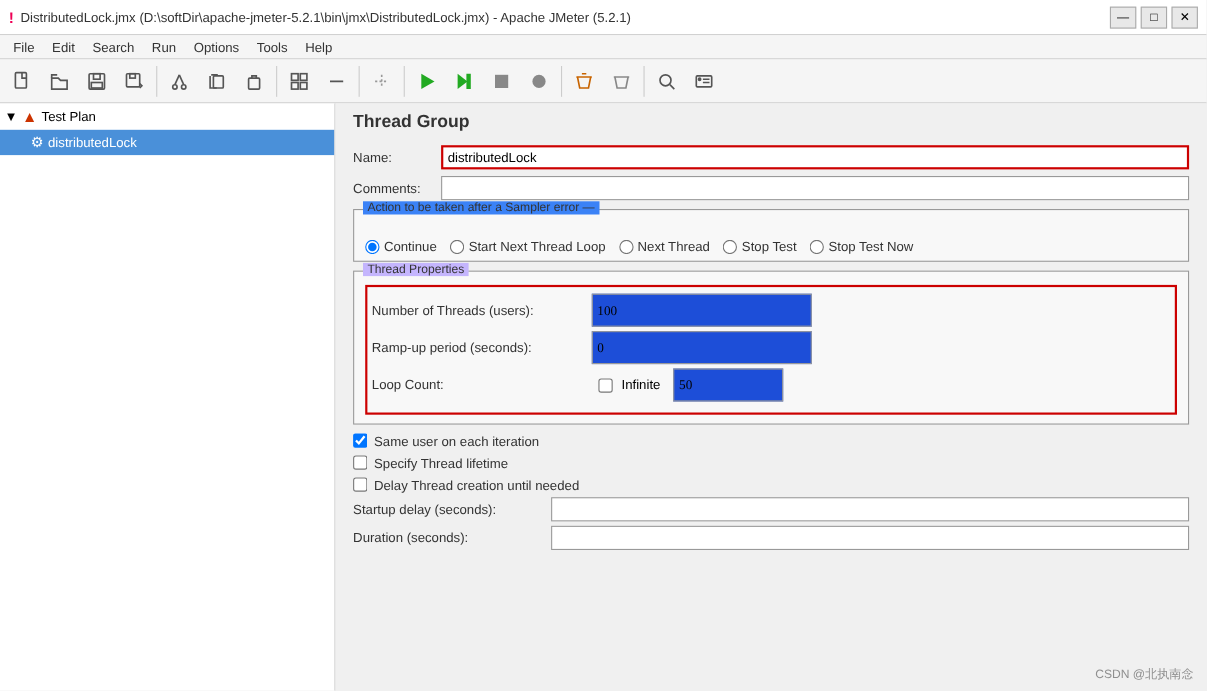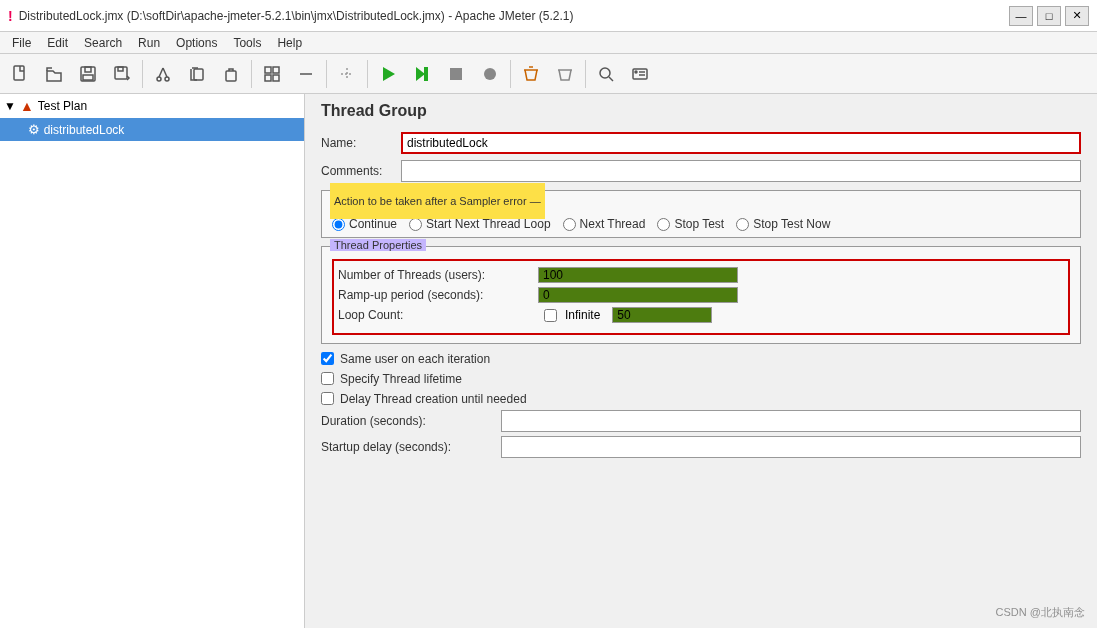--- a/index.html
+++ b/index.html
@@ -129,22 +129,22 @@
     .section-box {
       border: 1px solid #999;
       margin: 8px 16px;
       padding: 6px 10px;
       background: #f8f8f8;
       position: relative;
     }
     .section-legend {
       font-size: 11px;
       color: #333;
-      background: #fde047;
-      padding: 12px 4px;
+      background: #3b82f6;
+      padding: 0 4px;
       position: absolute;
       top: -8px;
       left: 8px;
     }
     .radio-group {
       display: flex;
       align-items: center;
       gap: 12px;
       flex-wrap: wrap;
       margin-top: 20px;
@@ -180,26 +180,27 @@
       display: flex;
       align-items: center;
       margin-bottom: 4px;
     }
     .props-label {
       font-size: 12px;
       color: #333;
       min-width: 200px;
     }
     .props-input {
-      height: 16px;
+      height: 30px;
       border: 1px solid #999;
       padding: 2px 4px;
       font-size: 12px;
-      background: #4d7c0f;
+      background: #1d4ed8;
       width: 200px;
+      font-family: Liberation Serif, serif;
     }
 
     .loop-row {
       display: flex;
       align-items: center;
       gap: 6px;
     }
     
     .checkbox-row {
       display: flex;
@@ -499,25 +500,25 @@
       <span class="checkbox-label">Specify Thread lifetime</span>
     </div>
 
     <div class="checkbox-row">
       <input type="checkbox" style="">
       <span class="checkbox-label">Delay Thread creation until needed</span>
     </div>
 
     <div class="duration-section">
       <div class="duration-row">
+        <span class="duration-label">Startup delay (seconds):</span>
+        <input class="duration-input" type="text" style="">
+      </div>
+      <div class="duration-row">
         <span class="duration-label">Duration (seconds):</span>
         <input class="duration-input" type="text" style="">
       </div>
-      <div class="duration-row">
-        <span class="duration-label">Startup delay (seconds):</span>
-        <input class="duration-input" type="text" style="">
-      </div>
     </div>
 
   </div>
 </div>
 
 <div class="watermark">CSDN @北执南念</div>
 
 </body></html>

